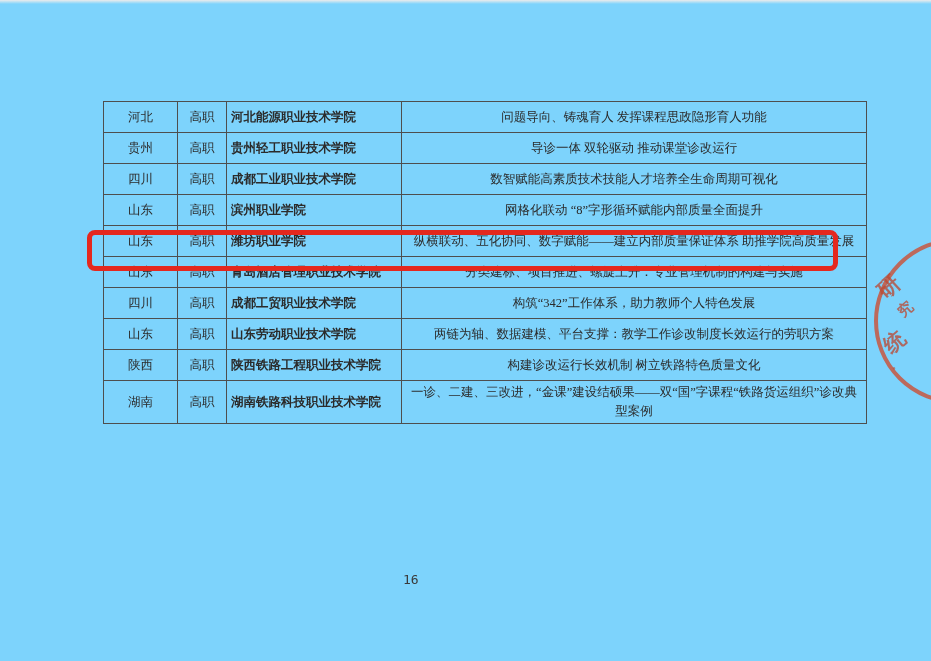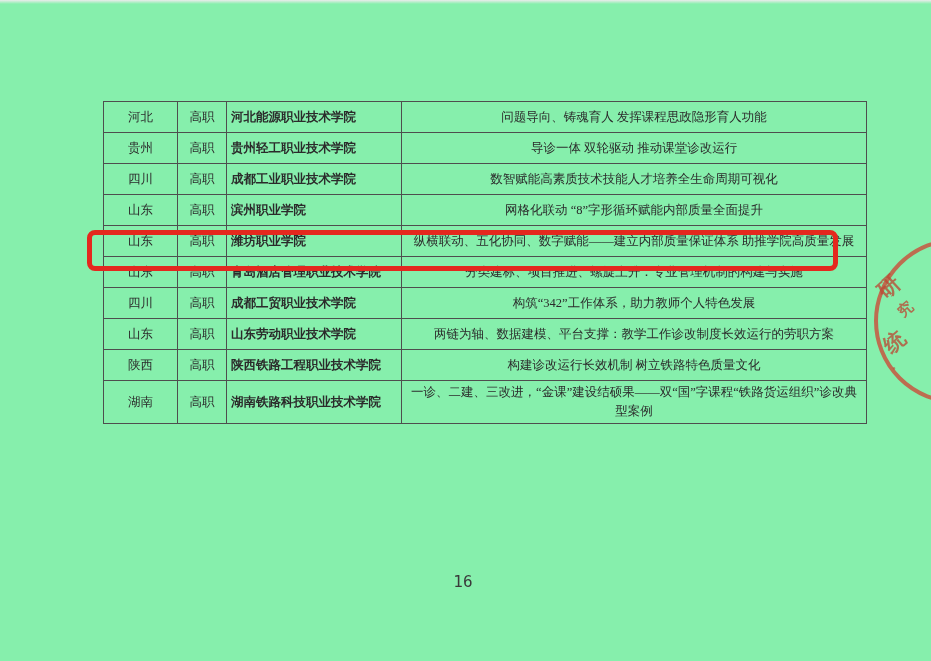--- a/index.html
+++ b/index.html
@@ -1,19 +1,19 @@
 <!DOCTYPE html>
 <html><head>
 <meta charset="utf-8">
 <style>
   html,body{margin:0;padding:0;background:#ffffff;}
   .page{
     position:relative;
     width:931px;height:661px;
-    background:#86efac;
+    background:#7dd3fc;
     overflow:hidden;
     font-family:"Liberation Serif","DejaVu Serif",serif;
     color:#2b2b2b;
   }
   .page::before{ 
     content:"";position:absolute;left:0;top:0;width:100%;height:4px;
     background:linear-gradient(to bottom, #ececec, rgba(255,255,255,0));
   }
   table.results{
     position:absolute;left:103px;top:101px;
@@ -61,22 +61,22 @@
     font-family:"Liberation Serif","DejaVu Serif",serif;
     font-weight:bold;
   }
   .stamp-glyph.g0{left:878px;top:272px;font-size:22px;transform:rotate(-42deg);}
   .stamp-glyph.g1{left:898px;top:300px;font-size:15px;transform:rotate(-42deg);}
   .stamp-glyph.g2{left:884px;top:328px;font-size:21px;transform:rotate(-40deg);}
   .stamp-glyph.g3{left:890px;top:358px;font-size:9px;transform:rotate(-38deg);letter-spacing:1px;}
   .page-number{
     position:absolute;
     left:403px;top:572px;width:120px;
-    text-align:center;
-    font-size:16px;
+    text-align:left;
+    font-size:13px;
     color:#3a3a3a;
     font-family:"DejaVu Sans Mono","Liberation Mono",monospace;
   }
 </style>
 </head>
 <body>
 
 <div class="page">
 
   <table class="results">

